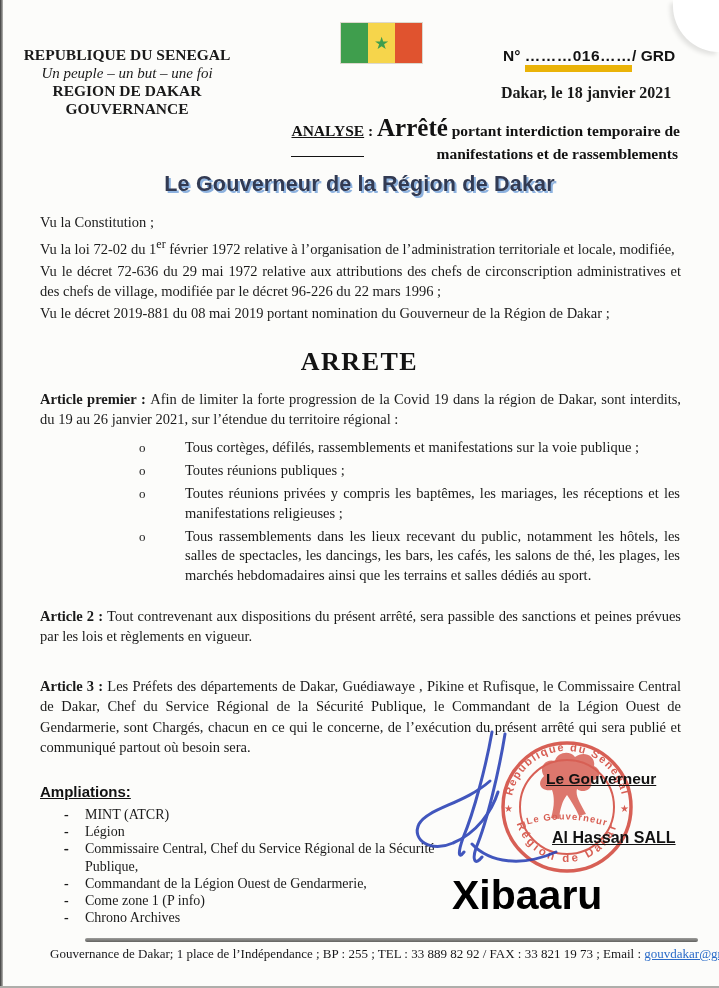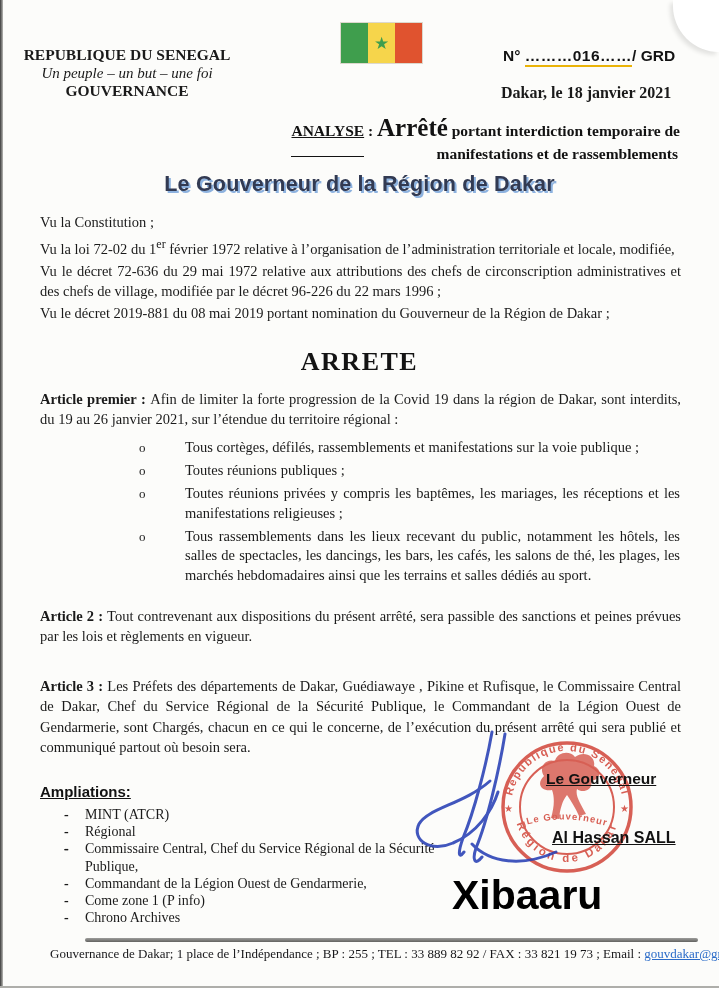--- a/index.html
+++ b/index.html
@@ -24,21 +24,21 @@
   .flag { position:absolute; left:341px; top:23px; width:81px; height:40px; display:flex;
     box-shadow:0 0 0 1px rgba(160,150,120,.35); }
   .flag .stripe { flex:1; position:relative; }
   .stripe-green { background:#3f9e4d; }
   .stripe-yellow { background:#f6d54b; display:flex; align-items:center; justify-content:center; }
   .stripe-red { background:#e0532f; }
   .flag-star { color:#3f9e4d; font-size:17px; line-height:1; font-family:"DejaVu Sans", sans-serif; }
 
   .ref-line { position:absolute; left:503px; top:47px; font-family:"Liberation Sans", sans-serif;
     font-weight:700; font-size:15.5px; color:#121212; white-space:nowrap; }
-  .ref-dotted { border-bottom:2px solid #eab308; letter-spacing:.5px; padding-bottom:1px; }
+  .ref-dotted { border-bottom:7px solid #eab308; letter-spacing:.5px; padding-bottom:1px; }
   .date-line { position:absolute; left:501px; top:84px; font-weight:700; font-size:16px; white-space:nowrap; }
 
   .analyse { position:absolute; left:288px; top:114px; width:392px; text-align:right;
     font-weight:700; color:#121212; }
   .analyse-l1 { font-size:15.5px; line-height:27px; white-space:nowrap; }
   .analyse-label { text-decoration:underline; border-bottom:1px solid #121212; padding-bottom:17px; }
   .analyse-word { font-size:25px; }
   .analyse-l2 { font-size:15.5px; line-height:19px; padding-right:2px; }
 
   .doc-title { position:absolute; left:0; top:172px; width:100%; text-align:center;
@@ -100,20 +100,21 @@
 
 <div class="page">
 
   <div class="scan-edge-left"></div>
   <div class="scan-edge-bottom"></div>
   <div class="corner-curl"></div>
 
   <div class="org-block">
     <div class="org-line">REPUBLIQUE DU SENEGAL</div>
     <div class="org-motto">Un peuple – un but – une foi</div>
+    <div class="org-line">REGION DE DAKAR</div>
     <div class="org-line">GOUVERNANCE</div>
   </div>
 
   <div class="flag">
     <div class="stripe stripe-green"></div>
     <div class="stripe stripe-yellow">
       <span class="flag-star">★</span>
     </div>
     <div class="stripe stripe-red"></div>
   </div>
@@ -189,21 +190,21 @@
     </g>
   </svg>
 
   <div class="sig-title">Le Gouverneur</div>
   <div class="sig-name">Al Hassan SALL</div>
 
   <div class="ampliations">
     <div class="ampliations-heading">Ampliations:</div>
     <ul>
       <li><span class="dash-marker">-</span><span>MINT (ATCR)</span></li>
-      <li><span class="dash-marker">-</span><span>Régional</span></li>
+      <li><span class="dash-marker">-</span><span>Légion</span></li>
       <li><span class="dash-marker">-</span></li>
       <li><span class="dash-marker">-</span><span>Commissaire Central, Chef du Service Régional de la Sécurité Publique,</span></li>
       <li><span class="dash-marker">-</span><span>Commandant de la Légion Ouest de Gendarmerie,</span></li>
       <li><span class="dash-marker">-</span><span>Come zone 1 (P info)</span></li>
       <li><span class="dash-marker">-</span><span>Chrono Archives</span></li>
     </ul>
   </div>
 
   <div class="watermark">Xibaaru</div>
 

